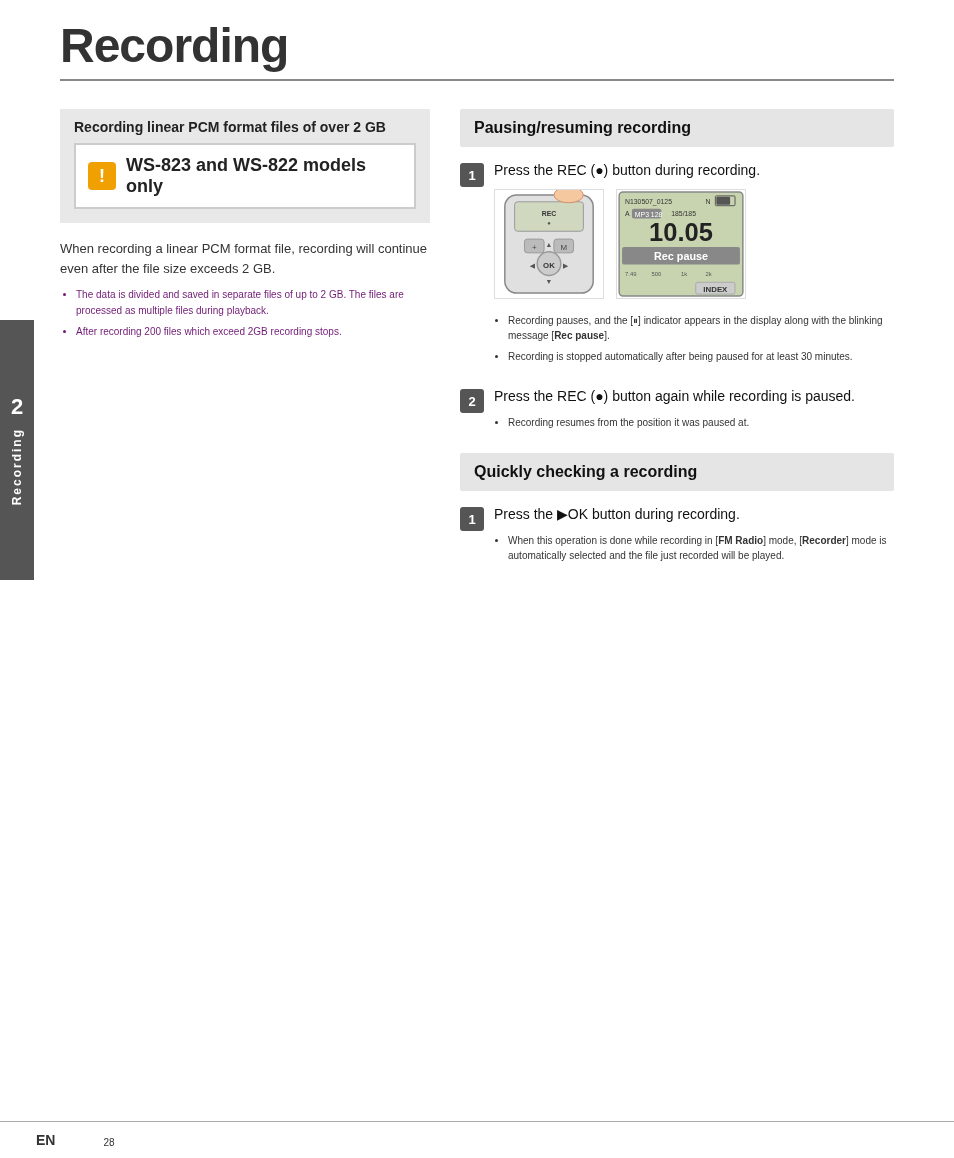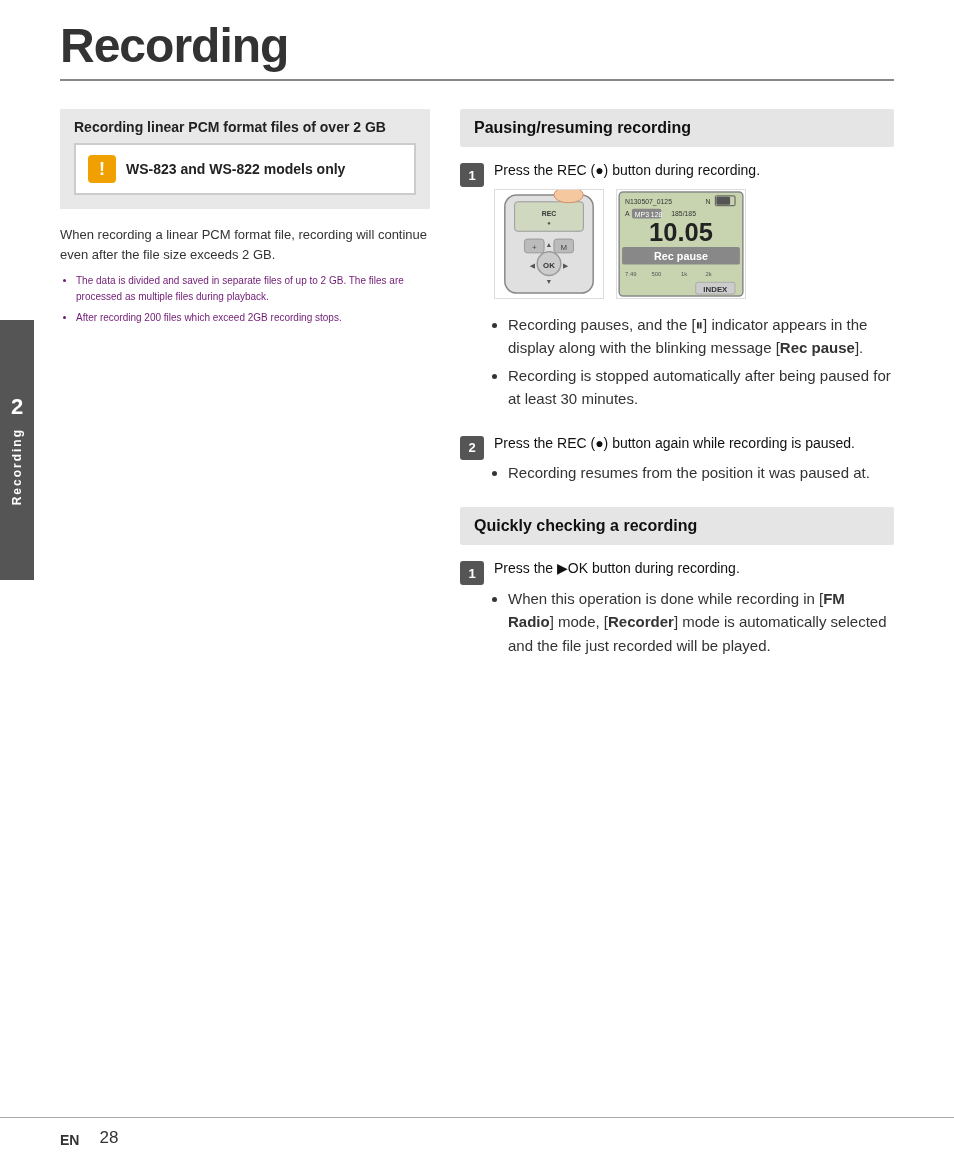--- a/index.html
+++ b/index.html
@@ -113,21 +113,21 @@
       color: #fff;
       font-size: 18px;
       font-weight: bold;
       border-radius: 4px;
       display: flex;
       align-items: center;
       justify-content: center;
       flex-shrink: 0;
     }
     .warning-text {
-      font-size: 14px;
+      font-size: 18px;
       font-weight: bold;
       color: #222;
     }
 
     
     .body-text {
       font-size: 13px;
       line-height: 1.55;
       color: #333;
     }
@@ -186,46 +186,47 @@
     
     .device-svg {
       border: 1px solid #ddd;
     }
 
     
     .step-bullets {
       padding-left: 14px;
     }
     .step-bullets li {
-      font-size: 15px;
+      font-size: 10px;
       line-height: 1.55;
       color: #333;
       margin-bottom: 5px;
       list-style: disc;
     }
 
     
     .bottom-bar {
       position: absolute;
       bottom: 0;
       left: 0;
       width: 100%;
       border-top: 1px solid #aaa;
       display: flex;
       align-items: flex-end;
-      padding: 10px 60px;
+      padding: 10px 36px;
+      gap: 28px;
     }
     .bottom-en {
       font-size: 14px;
       font-weight: bold;
       color: #333;
       margin-right: 20px;
     }
     .bottom-page {
-      font-size: 17px;
+      font-size: 10px;
       color: #333;
     }
 
     
     .section-gap {
       margin-bottom: 18px;
     }
 
     
     .ws-model-label {

